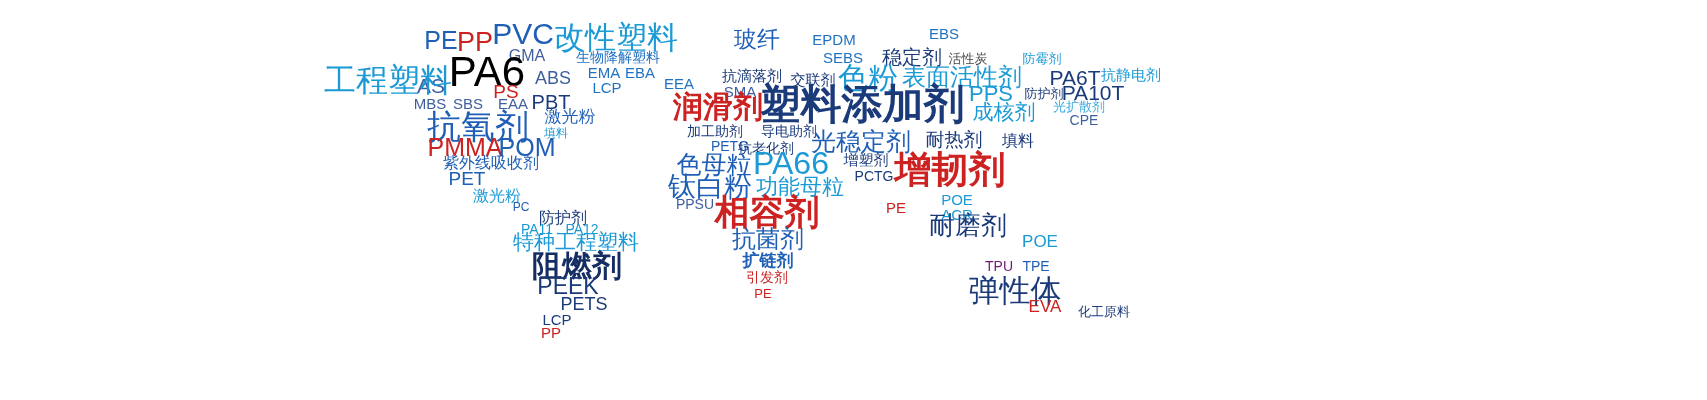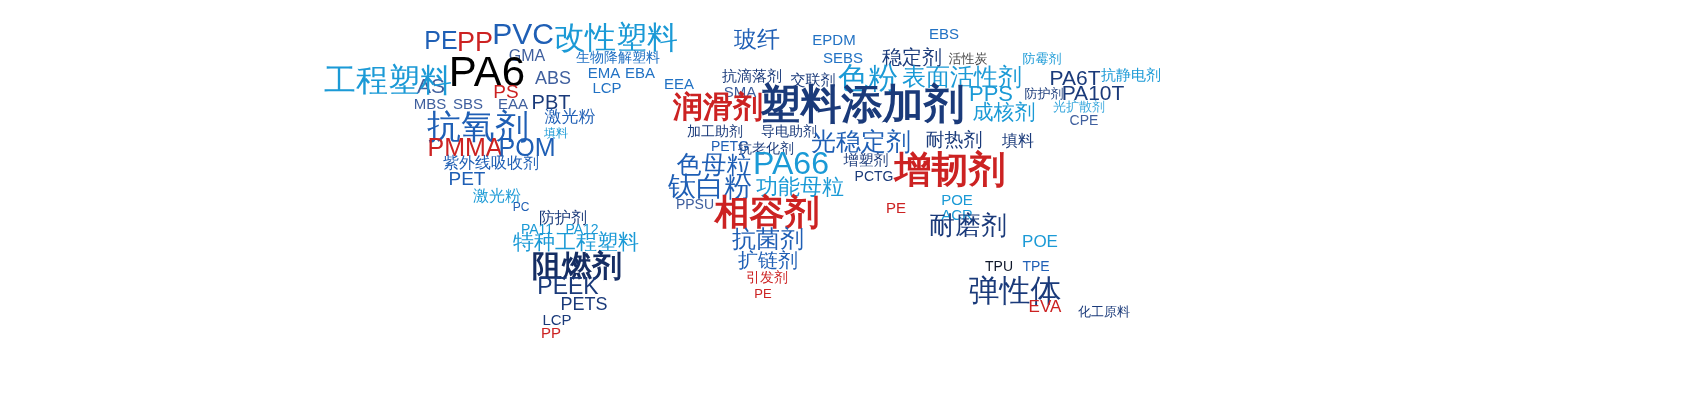--- a/index.html
+++ b/index.html
@@ -101,23 +101,23 @@
     <span class="word w-bold w-cjk" style="left: 767px; top: 212px; font-size: 35px; color: rgb(204, 34, 34);">相容剂</span>
     <span class="word" style="left: 896px; top: 207px; font-size: 15px; color: rgb(204, 34, 34);">PE</span>
     <span class="word" style="left: 521px; top: 207px; font-size: 12px; color: rgb(31, 95, 181); text-align: right;">PC</span>
     <span class="word w-cjk" style="left: 563px; top: 218px; font-size: 16px; color: rgb(26, 58, 122);">防护剂</span>
     <span class="word w-cjk" style="left: 968px; top: 225px; font-size: 26px; color: rgb(26, 58, 122);">耐磨剂</span>
     <span class="word" style="left: 537px; top: 229px; font-size: 14px; color: rgb(27, 154, 214);">PA11</span>
     <span class="word" style="left: 582px; top: 229px; font-size: 14px; color: rgb(27, 154, 214);">PA12</span>
     <span class="word w-cjk" style="left: 576px; top: 242px; font-size: 21px; color: rgb(27, 154, 214);">特种工程塑料</span>
     <span class="word w-cjk" style="left: 768px; top: 239px; font-size: 24px; color: rgb(31, 95, 181);">抗菌剂</span>
     <span class="word" style="left: 1040px; top: 241px; font-size: 17px; color: rgb(27, 154, 214);">POE</span>
-    <span class="word w-cjk" style="left: 768px; top: 260px; font-size: 20px; color: rgb(31, 95, 181);">扩链剂</span>
+    <span class="word w-cjk" style="left: 768px; top: 260px; font-size: 17px; color: rgb(31, 95, 181); font-weight: bold;">扩链剂</span>
     <span class="word w-bold w-cjk" style="left: 577px; top: 266px; font-size: 30px; color: rgb(21, 45, 99);">阻燃剂</span>
-    <span class="word" style="left: 999px; top: 266px; font-size: 14px; color: #0f172a;">TPU</span>
+    <span class="word" style="left: 999px; top: 266px; font-size: 14px; color: #701a75;">TPU</span>
     <span class="word" style="left: 1036px; top: 266px; font-size: 14px; color: rgb(31, 95, 181);">TPE</span>
     <span class="word w-cjk" style="left: 767px; top: 277px; font-size: 14px; color: rgb(204, 34, 34);">引发剂</span>
     <span class="word w-cjk" style="left: 1015px; top: 290px; font-size: 31px; color: rgb(26, 58, 122);">弹性体</span>
     <span class="word" style="left: 568px; top: 286px; font-size: 23px; color: rgb(26, 58, 122);">PEEK</span>
     <span class="word" style="left: 763px; top: 293px; font-size: 13px; color: rgb(204, 34, 34);">PE</span>
     <span class="word" style="left: 564px; top: 304px; font-size: 18px; color: rgb(26, 58, 122); margin-left: 20px;">PETS</span>
     <span class="word" style="left: 1045px; top: 306px; font-size: 17px; color: rgb(204, 34, 34);">EVA</span>
     <span class="word" style="left: 557px; top: 319px; font-size: 15px; color: rgb(26, 58, 122);">LCP</span>
     <span class="word w-cjk" style="left: 1104px; top: 311px; font-size: 13px; color: rgb(26, 58, 122);">化工原料</span>
     <span class="word" style="left: 551px; top: 332px; font-size: 15px; color: rgb(204, 34, 34);">PP</span>

